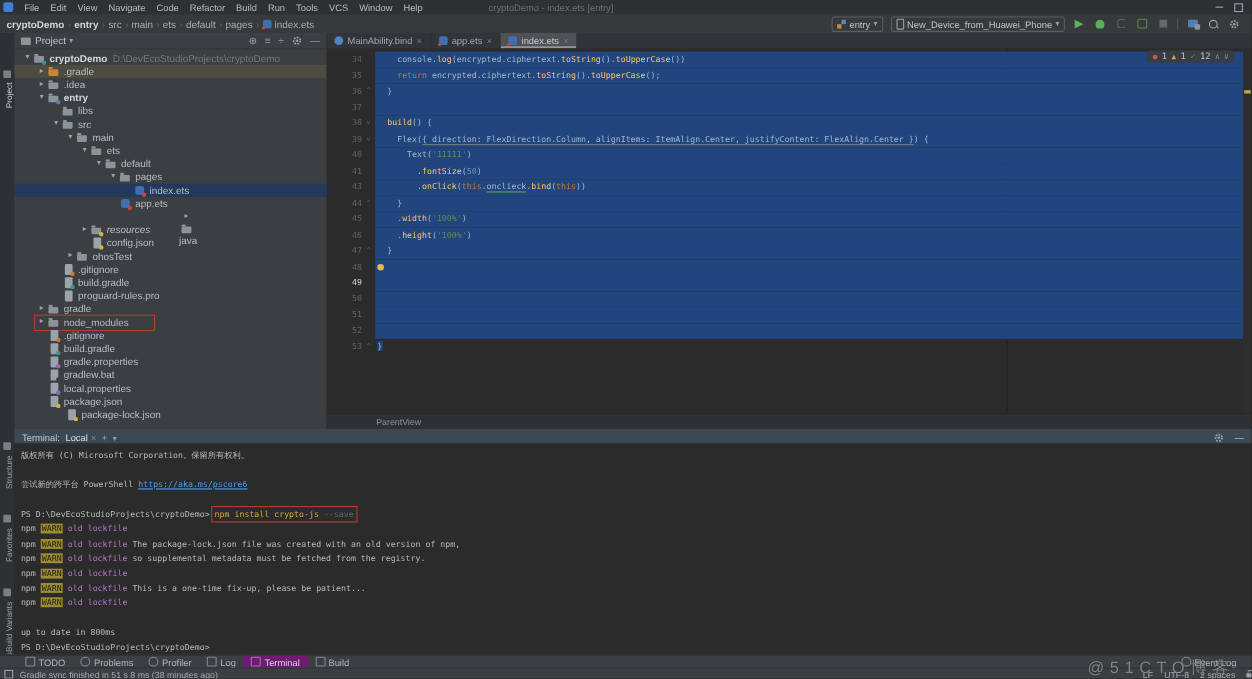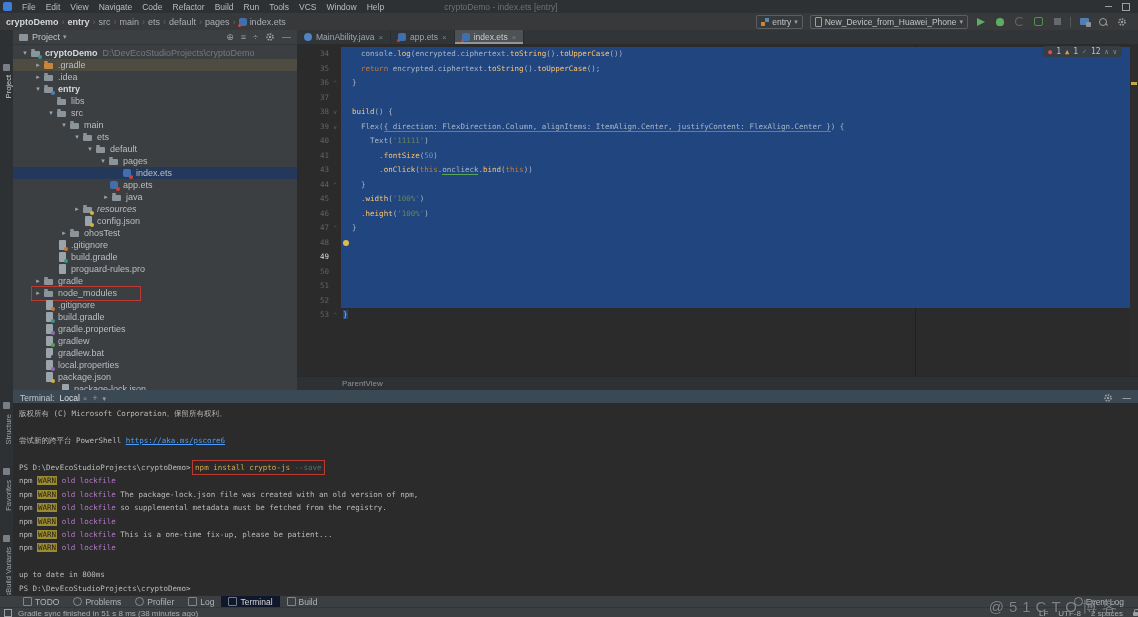--- a/index.html
+++ b/index.html
@@ -108,21 +108,21 @@
   #termbody{position:relative;padding:4px 0 0 6px;font-family:"DejaVu Sans Mono",monospace;font-size:7.5px}
   .tl{height:13.45px;line-height:13.45px;white-space:pre;color:#bbbbbb}
   .tt-d{color:#bbbbbb}.tt-y{color:#d9a849}.tt-dim{color:#5f6a72}
   .tt-link{color:#4a9df8;text-decoration:underline}
   .tt-mg{color:#b479c9}
   .tt-wb{background:#9d8c2f;color:#1f1f1f;padding:0 1px}
   .cmdbox{outline:1px solid #bc3a32;outline-offset:2px}
   
   #toolbar{left:0;top:595px;width:1138px;height:12px;background:#3c3f41;border-top:1px solid #2a2c2e;display:flex;align-items:center;font-size:8.5px;color:#b0b5b9;padding-left:16px;box-sizing:border-box}
   .tb-item{display:flex;align-items:center;gap:3px;padding:0 7px;height:12px;white-space:nowrap}
-  .tb-item.active{background:#0f172a;color:#d6d9dc}
+  .tb-item.active{background:#701a75;color:#d6d9dc}
   .tb-ic{width:7px;height:7px;flex:none;border:1px solid #9aa0a5;border-radius:1px;opacity:.75}
   .tb-ic.round{border-radius:50%}
   #eventlog{margin-left:auto;margin-right:14px;display:flex;align-items:center;gap:3px}
   #statusbar{left:0;top:607px;width:1138px;height:10px;background:#3c3f41;border-top:1px solid #333638;display:flex;align-items:center;font-size:8px;color:#a8adb2}
   .sb-ic{width:6px;height:6px;border:1px solid #9aa0a5;margin:0 6px 0 4px}
   #sbright{margin-left:auto;display:flex;align-items:center;gap:10px;}
   .lock{position:relative;width:5px;height:4px;background:#9aa0a5;border-radius:1px;margin-top:2px}
   .lock::before{content:"";position:absolute;top:-3px;left:.5px;width:3px;height:3px;border:1px solid #9aa0a5;border-bottom:none;border-radius:2px 2px 0 0}
   #watermark{position:absolute;right:16px;bottom:0;font-size:15px;letter-spacing:5px;color:rgba(168,168,172,.72);text-shadow:0 0 1px rgba(0,0,0,.5);white-space:nowrap}
 </style>
@@ -291,21 +291,21 @@
           </span>
           <span class="lbl">index.ets</span>
         </div>
         <div class="row" style="padding-left: 85px;">
           <span class="tw"></span>
           <span class="ti ets">
             <i class="b red"></i>
           </span>
           <span class="lbl">app.ets</span>
         </div>
-        <div class="row" style="padding-left: 88px;">
+        <div class="row" style="padding-left: 29px; flex-direction: column;">
           <span class="tw">▸</span>
           <span class="ti folder"></span>
           <span class="lbl">java</span>
         </div>
         <div class="row" style="padding-left: 59px; font-style: italic;">
           <span class="tw">▸</span>
           <span class="ti folder">
             <i class="b yellow"></i>
           </span>
           <span class="lbl">resources</span>
@@ -365,27 +365,20 @@
             <i class="b teal"></i>
           </span>
           <span class="lbl">build.gradle</span>
         </div>
         <div class="row" style="padding-left: 20px;">
           <span class="tw"></span>
           <span class="ti file">
             <i class="b violet"></i>
           </span>
           <span class="lbl">gradle.properties</span>
-        </div>
-        <div class="row" style="padding-left: 20px;">
-          <span class="tw"></span>
-          <span class="ti file">
-            <i class="b green"></i>
-          </span>
-          <span class="lbl">gradlew</span>
         </div>
         <div class="row" style="padding-left: 20px;">
           <span class="tw"></span>
           <span class="ti file">
             <i class="b dark"></i>
           </span>
           <span class="lbl">gradlew.bat</span>
         </div>
         <div class="row" style="padding-left: 20px;">
           <span class="tw"></span>
@@ -408,21 +401,21 @@
           </span>
           <span class="lbl">package-lock.json</span>
         </div>
       </div>
   </div>
 
   <div id="editor" class="abs">
     <div id="tabs">
         <div class="tab">
           <span class="tic-java"></span>
-          <span>MainAbility.java</span>
+          <span>MainAbility.bind</span>
           <span class="x">×</span>
         </div>
         <div class="tab">
           <span class="tic-ets"></span>
           <span>app.ets</span>
           <span class="x">×</span>
         </div>
         <div class="tab active">
           <span class="tic-ets"></span>
           <span>index.ets</span>

